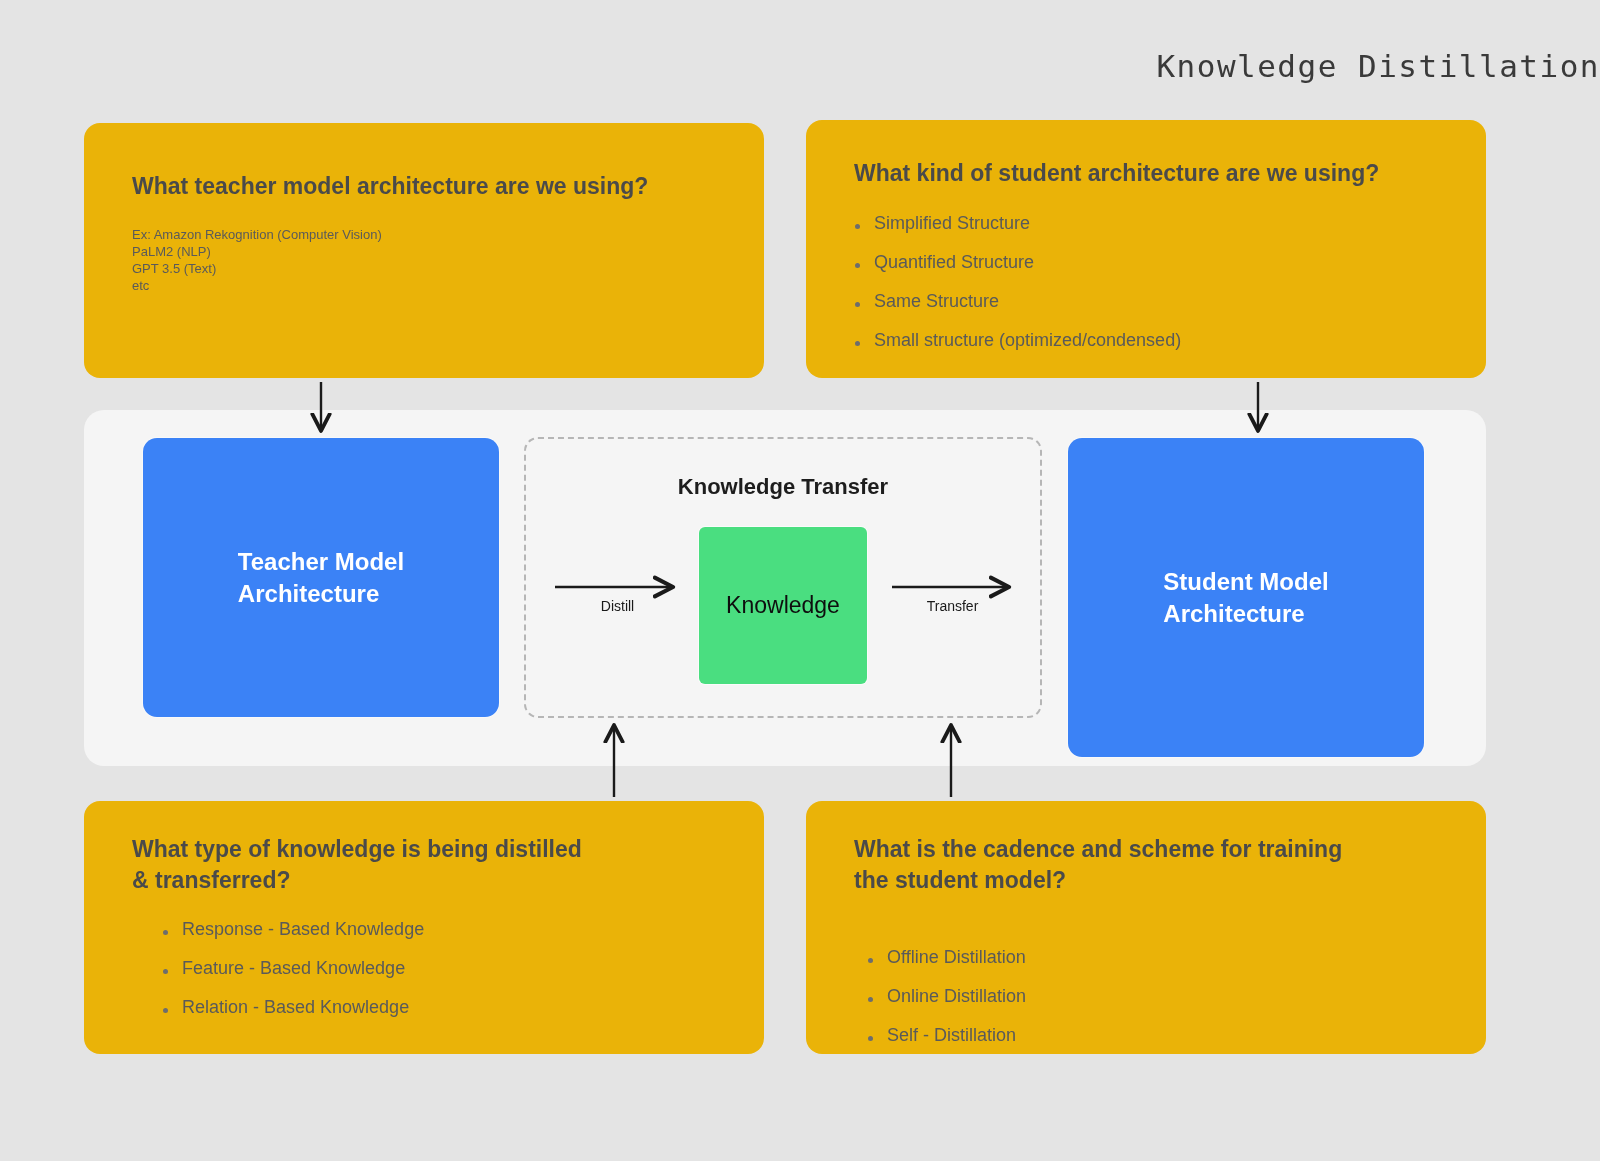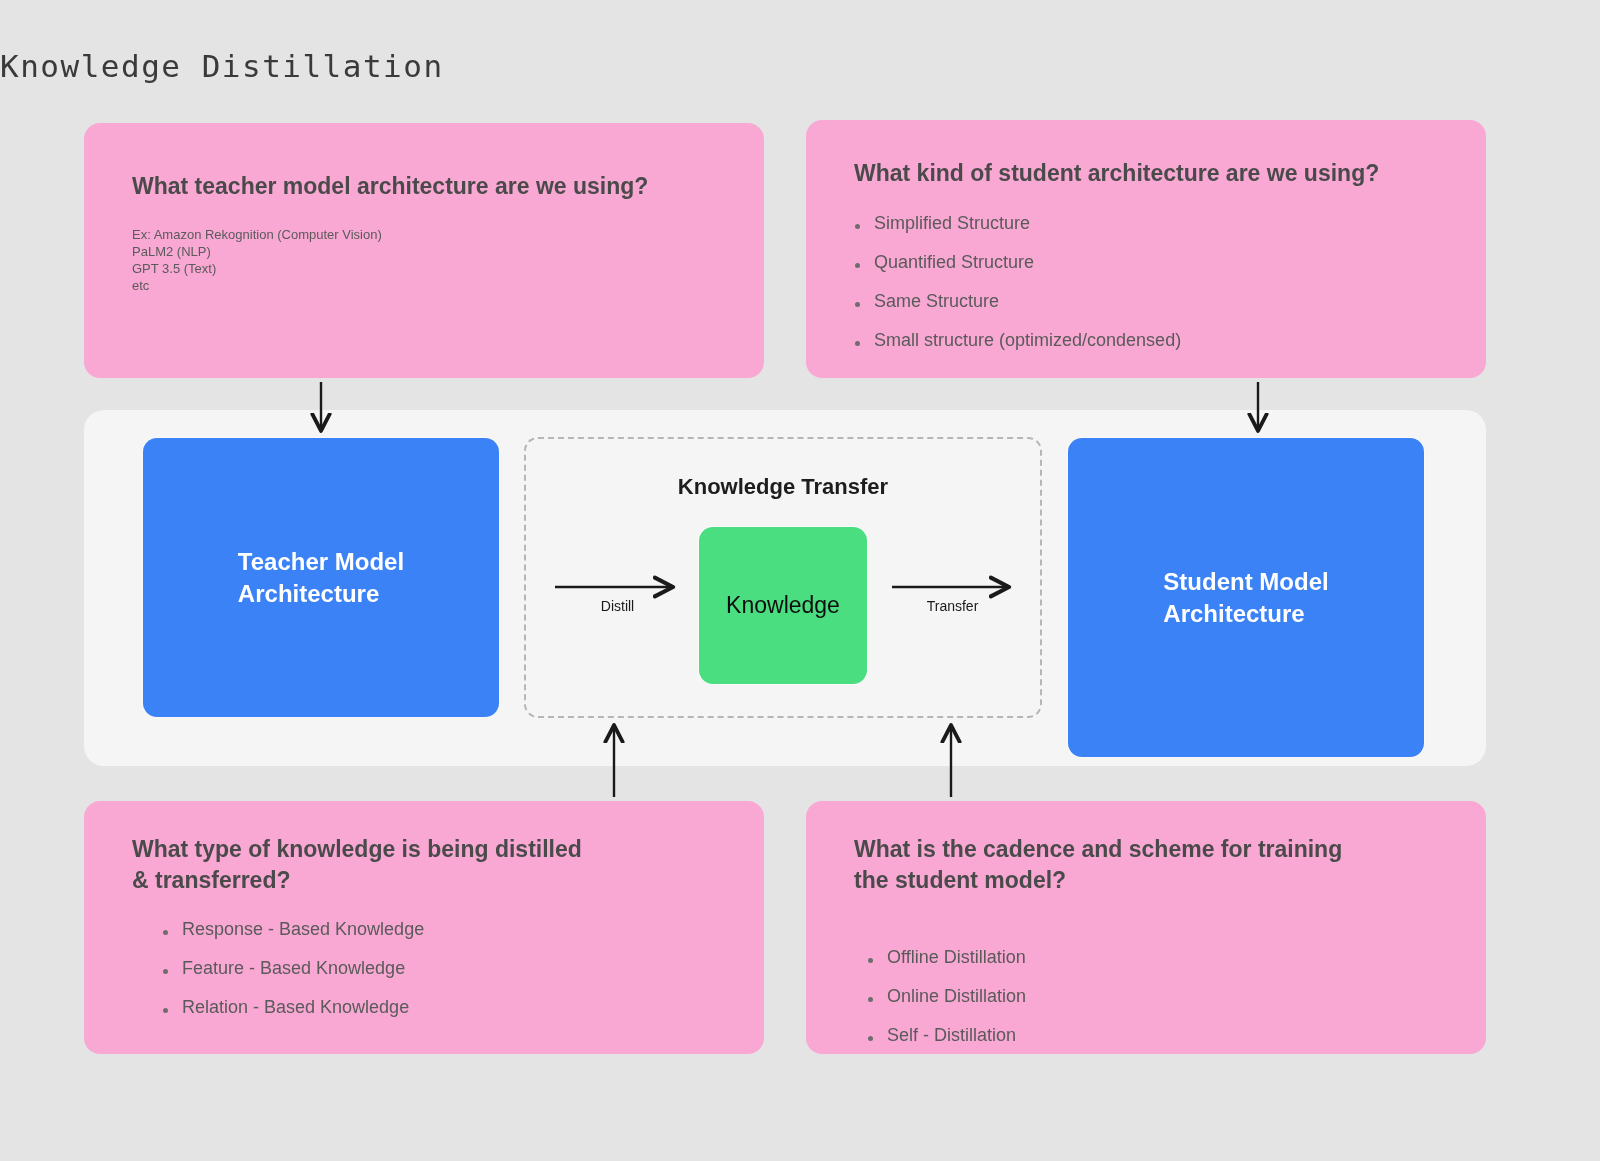--- a/index.html
+++ b/index.html
@@ -18,32 +18,32 @@
     width: 1600px;
     height: 1161px;
   }
 
   
   .title {
     position: absolute;
     left: 0;
     top: 48px;
     width: 1600px;
-    text-align: left;
+    text-align: right;
     font-family: "DejaVu Sans Mono", "Liberation Mono", monospace;
     font-size: 31px;
     letter-spacing: 1.5px;
     color: #3a3a3a;
     font-weight: 400;
   }
 
   
   .qcard {
     position: absolute;
-    background: #f9a8d4;
+    background: #eab308;
     border-radius: 16px;
     box-sizing: border-box;
     padding: 0;
   }
   .qcard-title {
     position: absolute;
     font-size: 23px;
     font-weight: 700;
     color: #4a4a4a;
     line-height: 1.33;
@@ -152,21 +152,21 @@
     font-weight: 700;
     color: #1d1d1d;
   }
   #box-knowledge {
     position: absolute;
     left: 699px;
     top: 527px;
     width: 168px;
     height: 157px;
     background: #4ade80;
-    border-radius: 14px;
+    border-radius: 6px;
     display: flex;
     align-items: center;
     justify-content: center;
     font-size: 23px;
     color: #0e0e0e;
     font-weight: 400;
     box-shadow: 0 0 0 1px rgba(255,255,255,0.6);
   }
 
   

